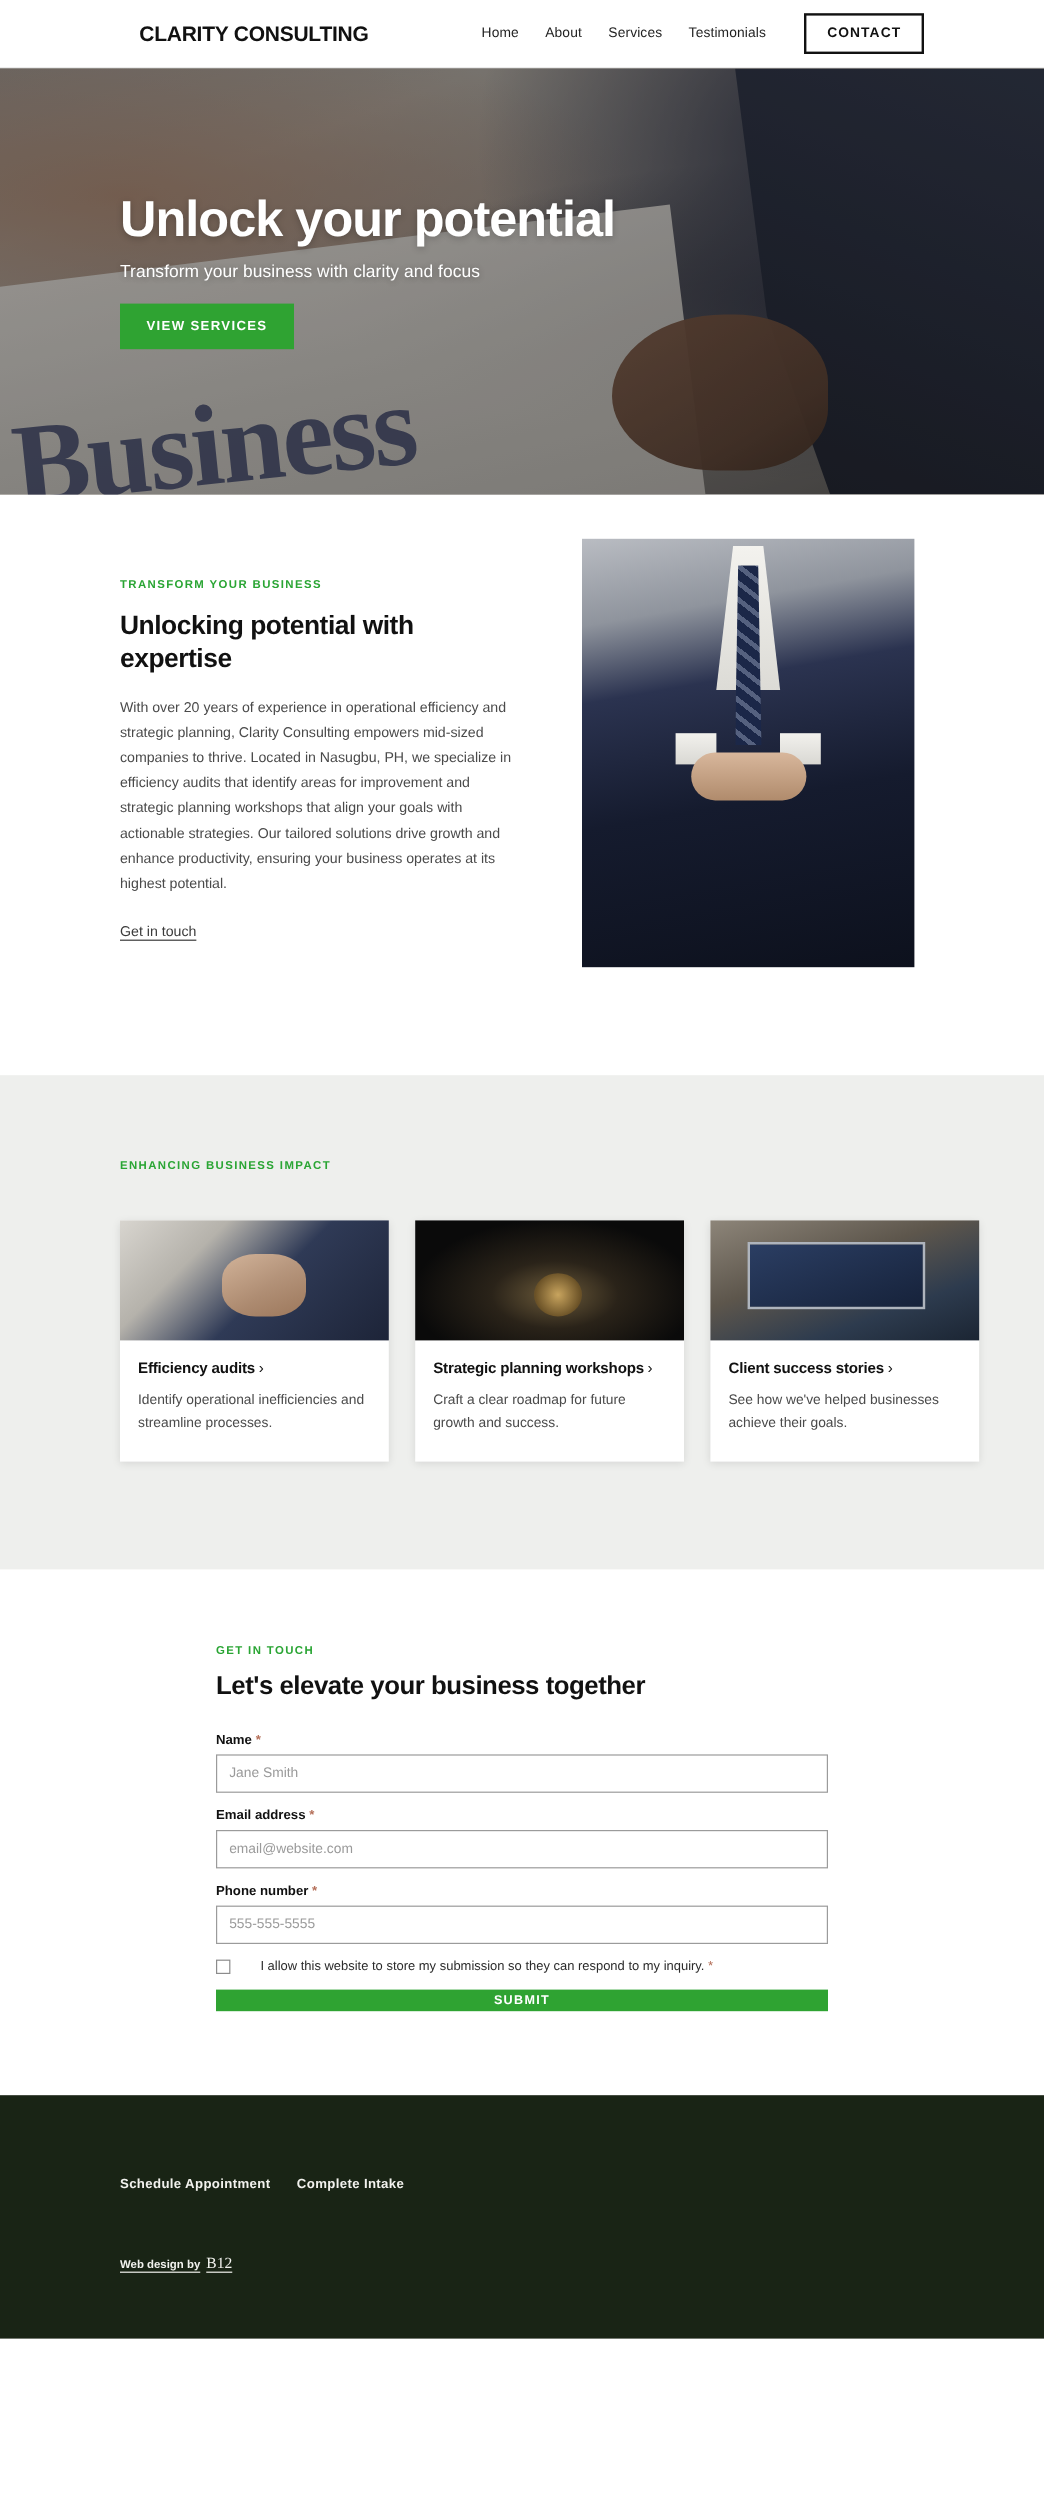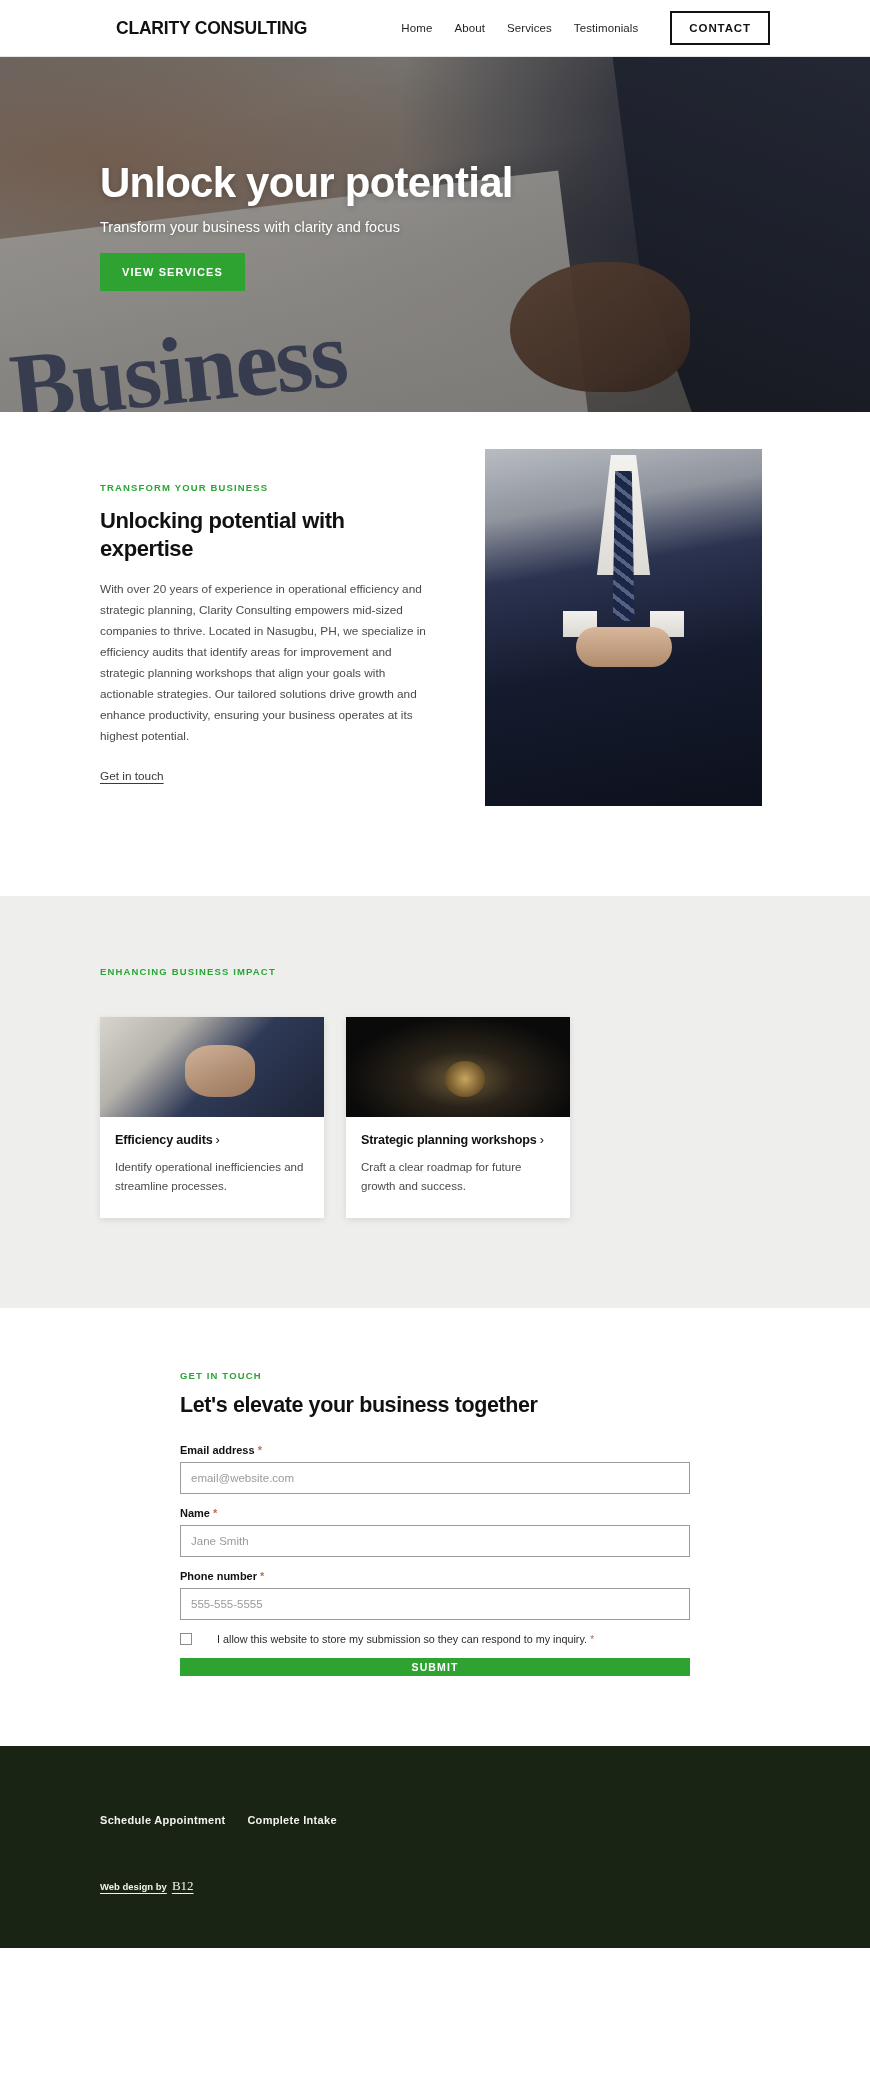--- a/index.html
+++ b/index.html
@@ -446,48 +446,57 @@
       <div class="card">
         <div class="card-img img-dark"></div>
         <div class="card-body">
           <div class="card-title">
             <span>Strategic planning workshops</span><span class="chev">›</span>
           </div>
           <div class="card-text">Craft a clear roadmap for future growth and success.</div>
         </div>
       </div>
 
+      <div class="card">
+        <div class="card-img img-laptop"></div>
+        <div class="card-body">
+          <div class="card-title">
+            <span>Client success stories</span><span class="chev">›</span>
+          </div>
+          <div class="card-text">See how we've helped businesses achieve their goals.</div>
+        </div>
+      </div>
 
     </div>
   </div>
 
   <div class="contact">
     <div class="eyebrow">GET IN TOUCH</div>
     <h2 class="contact-h2">Let's elevate your business together</h2>
 
     <div class="form">
+
+      <div class="field">
+        <label class="label">
+          <span>Name</span>
+          <span class="req">*</span>
+        </label>
+        <input class="input" type="text" placeholder="Jane Smith" style="">
+      </div>
 
       <div class="field">
         <label class="label">
           <span>Email address</span>
           <span class="req">*</span>
         </label>
         <input class="input" type="email" placeholder="email@website.com" style="">
       </div>
 
       <div class="field">
         <label class="label">
-          <span>Name</span>
-          <span class="req">*</span>
-        </label>
-        <input class="input" type="text" placeholder="Jane Smith" style="">
-      </div>
-
-      <div class="field">
-        <label class="label">
           <span>Phone number</span>
           <span class="req">*</span>
         </label>
         <input class="input" type="tel" placeholder="555-555-5555" style="">
       </div>
 
 
       <div class="consent">
         <input class="checkbox" type="checkbox" style="">
         <span class="consent-text">

